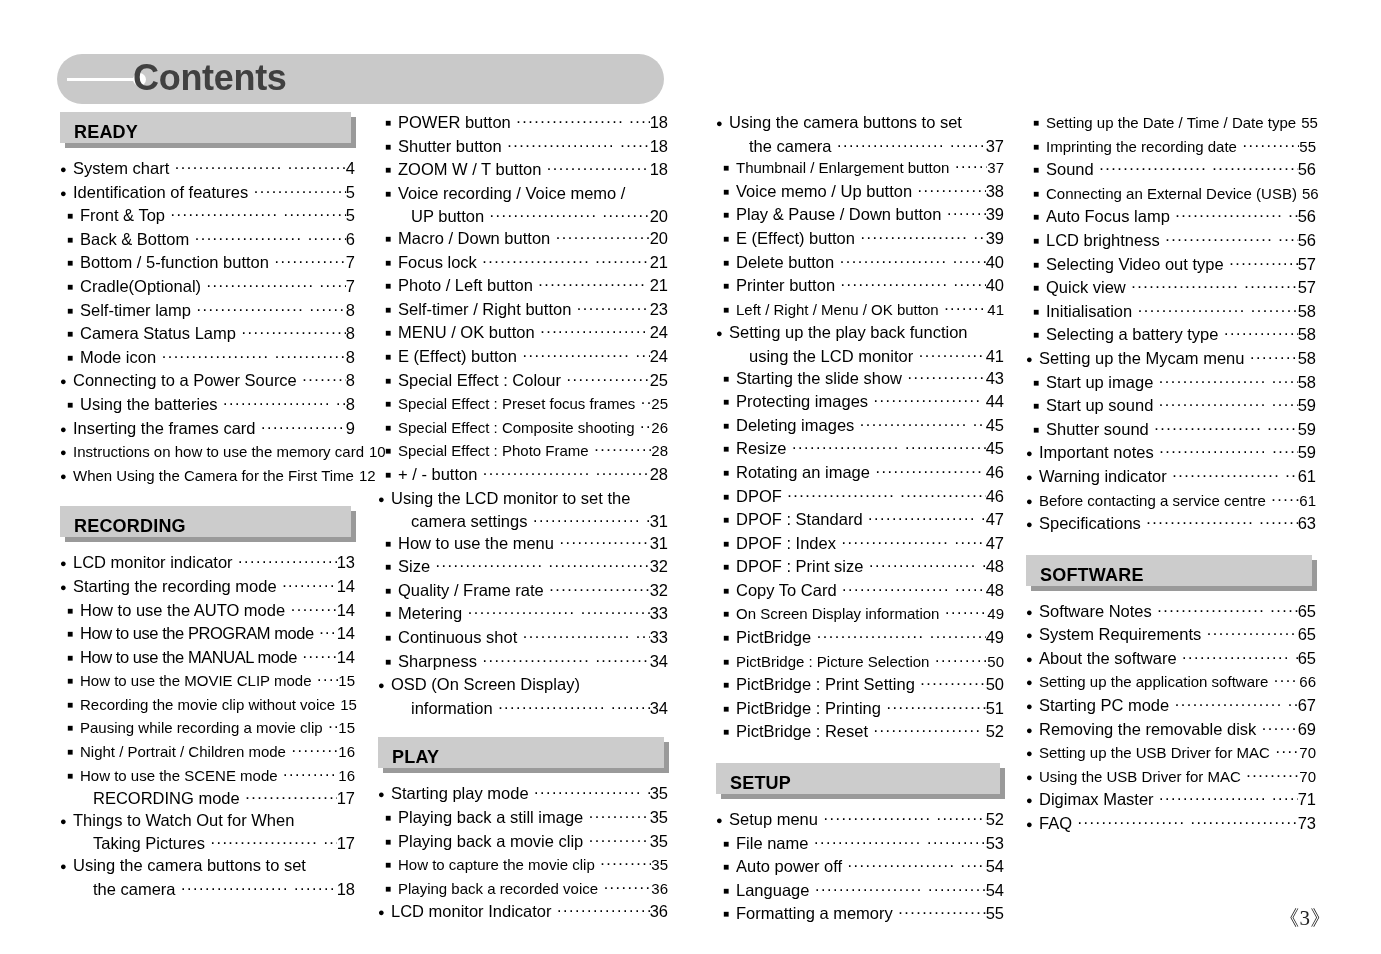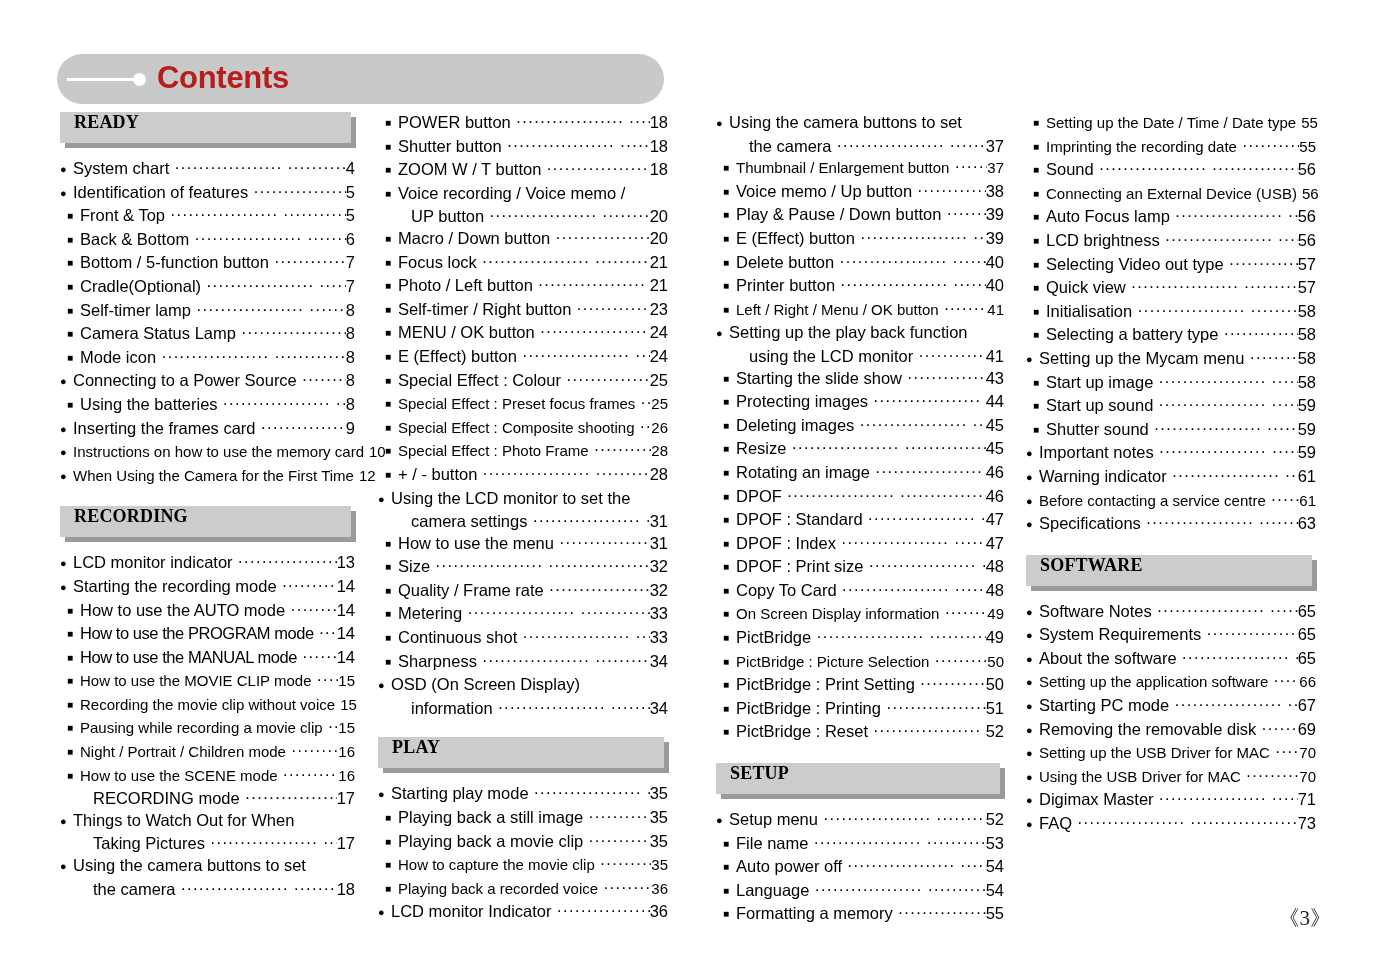--- a/index.html
+++ b/index.html
@@ -44,25 +44,24 @@
     width: 13px;
     height: 13px;
     border-radius: 50%;
     background: #ffffff;
   }
   .title-text {
     position: absolute;
     left: 76px;
     top: 50%;
     transform: translateY(-52%);
-    font-size: 31px;
+    font-size: 36px;
     font-weight: bold;
     letter-spacing: -0.3px;
-    color: #b91c1c;
-    margin-left: 24px;
+    color: #404040;
   }
 
   
   .columns {
     position: absolute;
     left: 0;
     top: 112px;
     width: 1381px;
   }
   .col {
@@ -89,22 +88,21 @@
     background: #9a9a9a;
   }
   .section-bar .bar-face {
     position: absolute;
     left: 0;
     top: 0;
     right: 4px;
     height: 31px;
     background: #cccccc;
     display: flex;
-    align-items: flex-start;
-    font-family: Liberation Serif, serif;
+    align-items: flex-end;
   }
   .section-bar .bar-label {
     margin-left: 14px;
     font-size: 18px;
     font-weight: bold;
     letter-spacing: 0.2px;
     color: #000000;
   }
 
   

